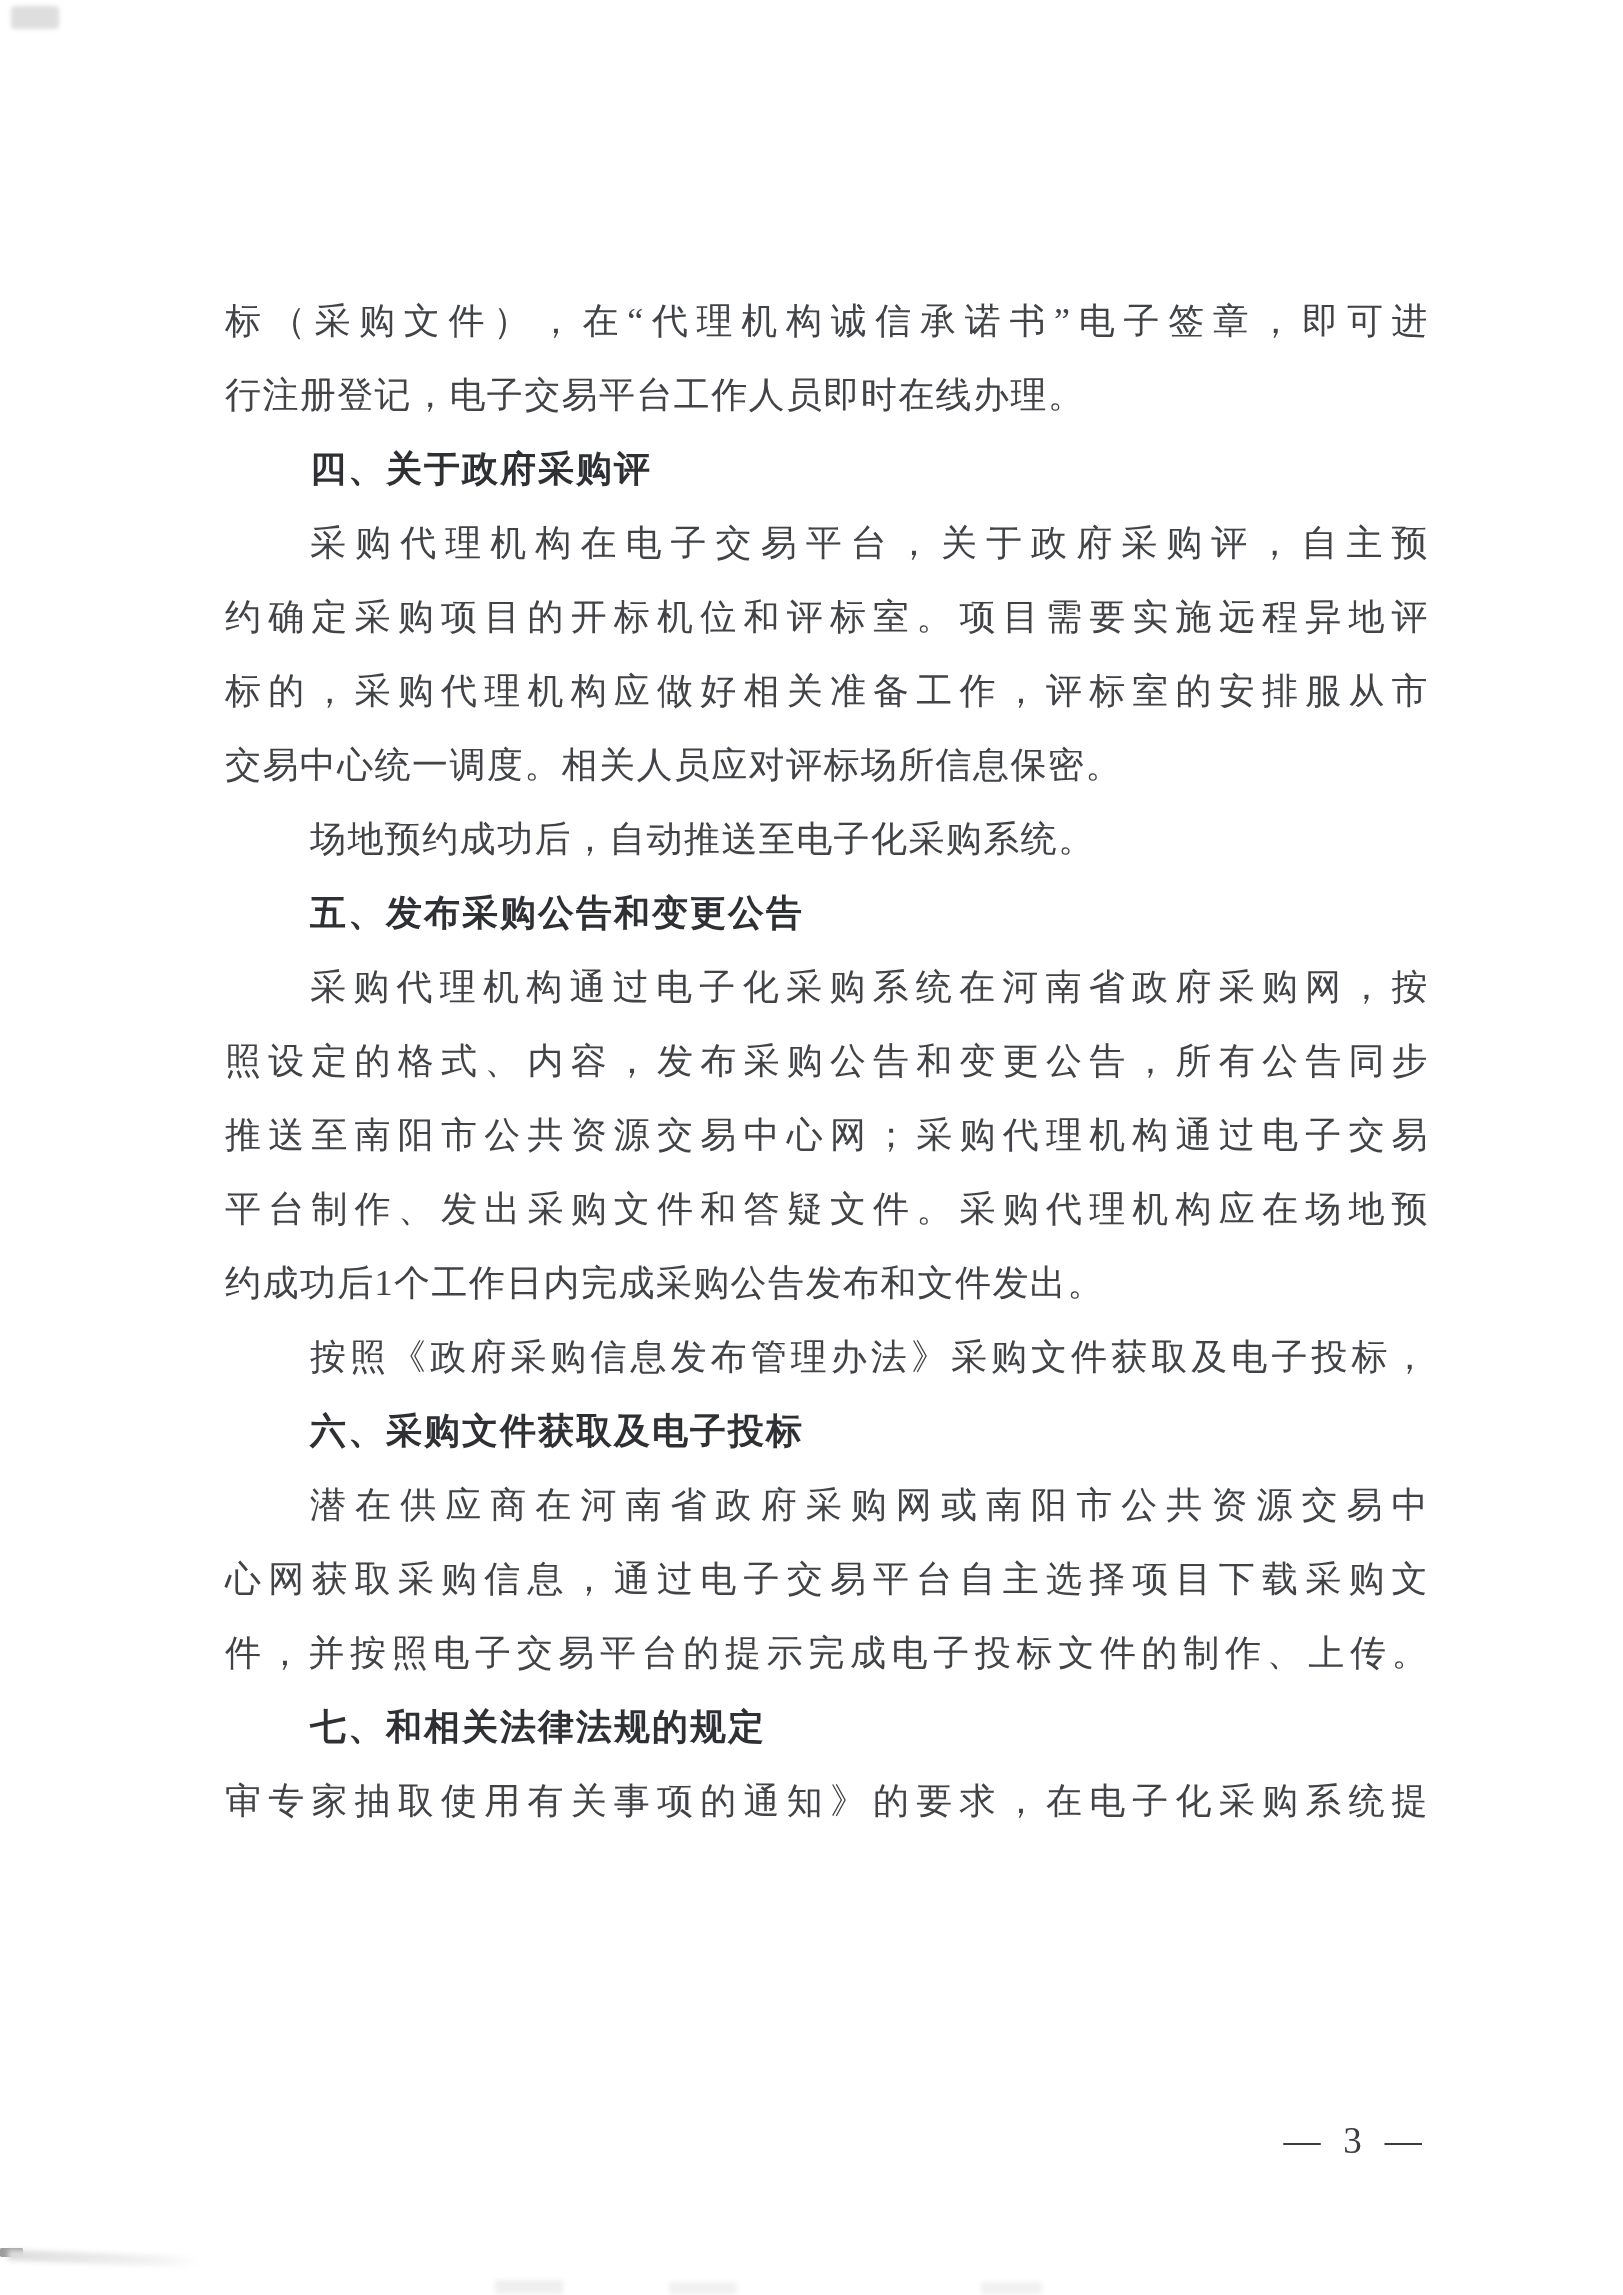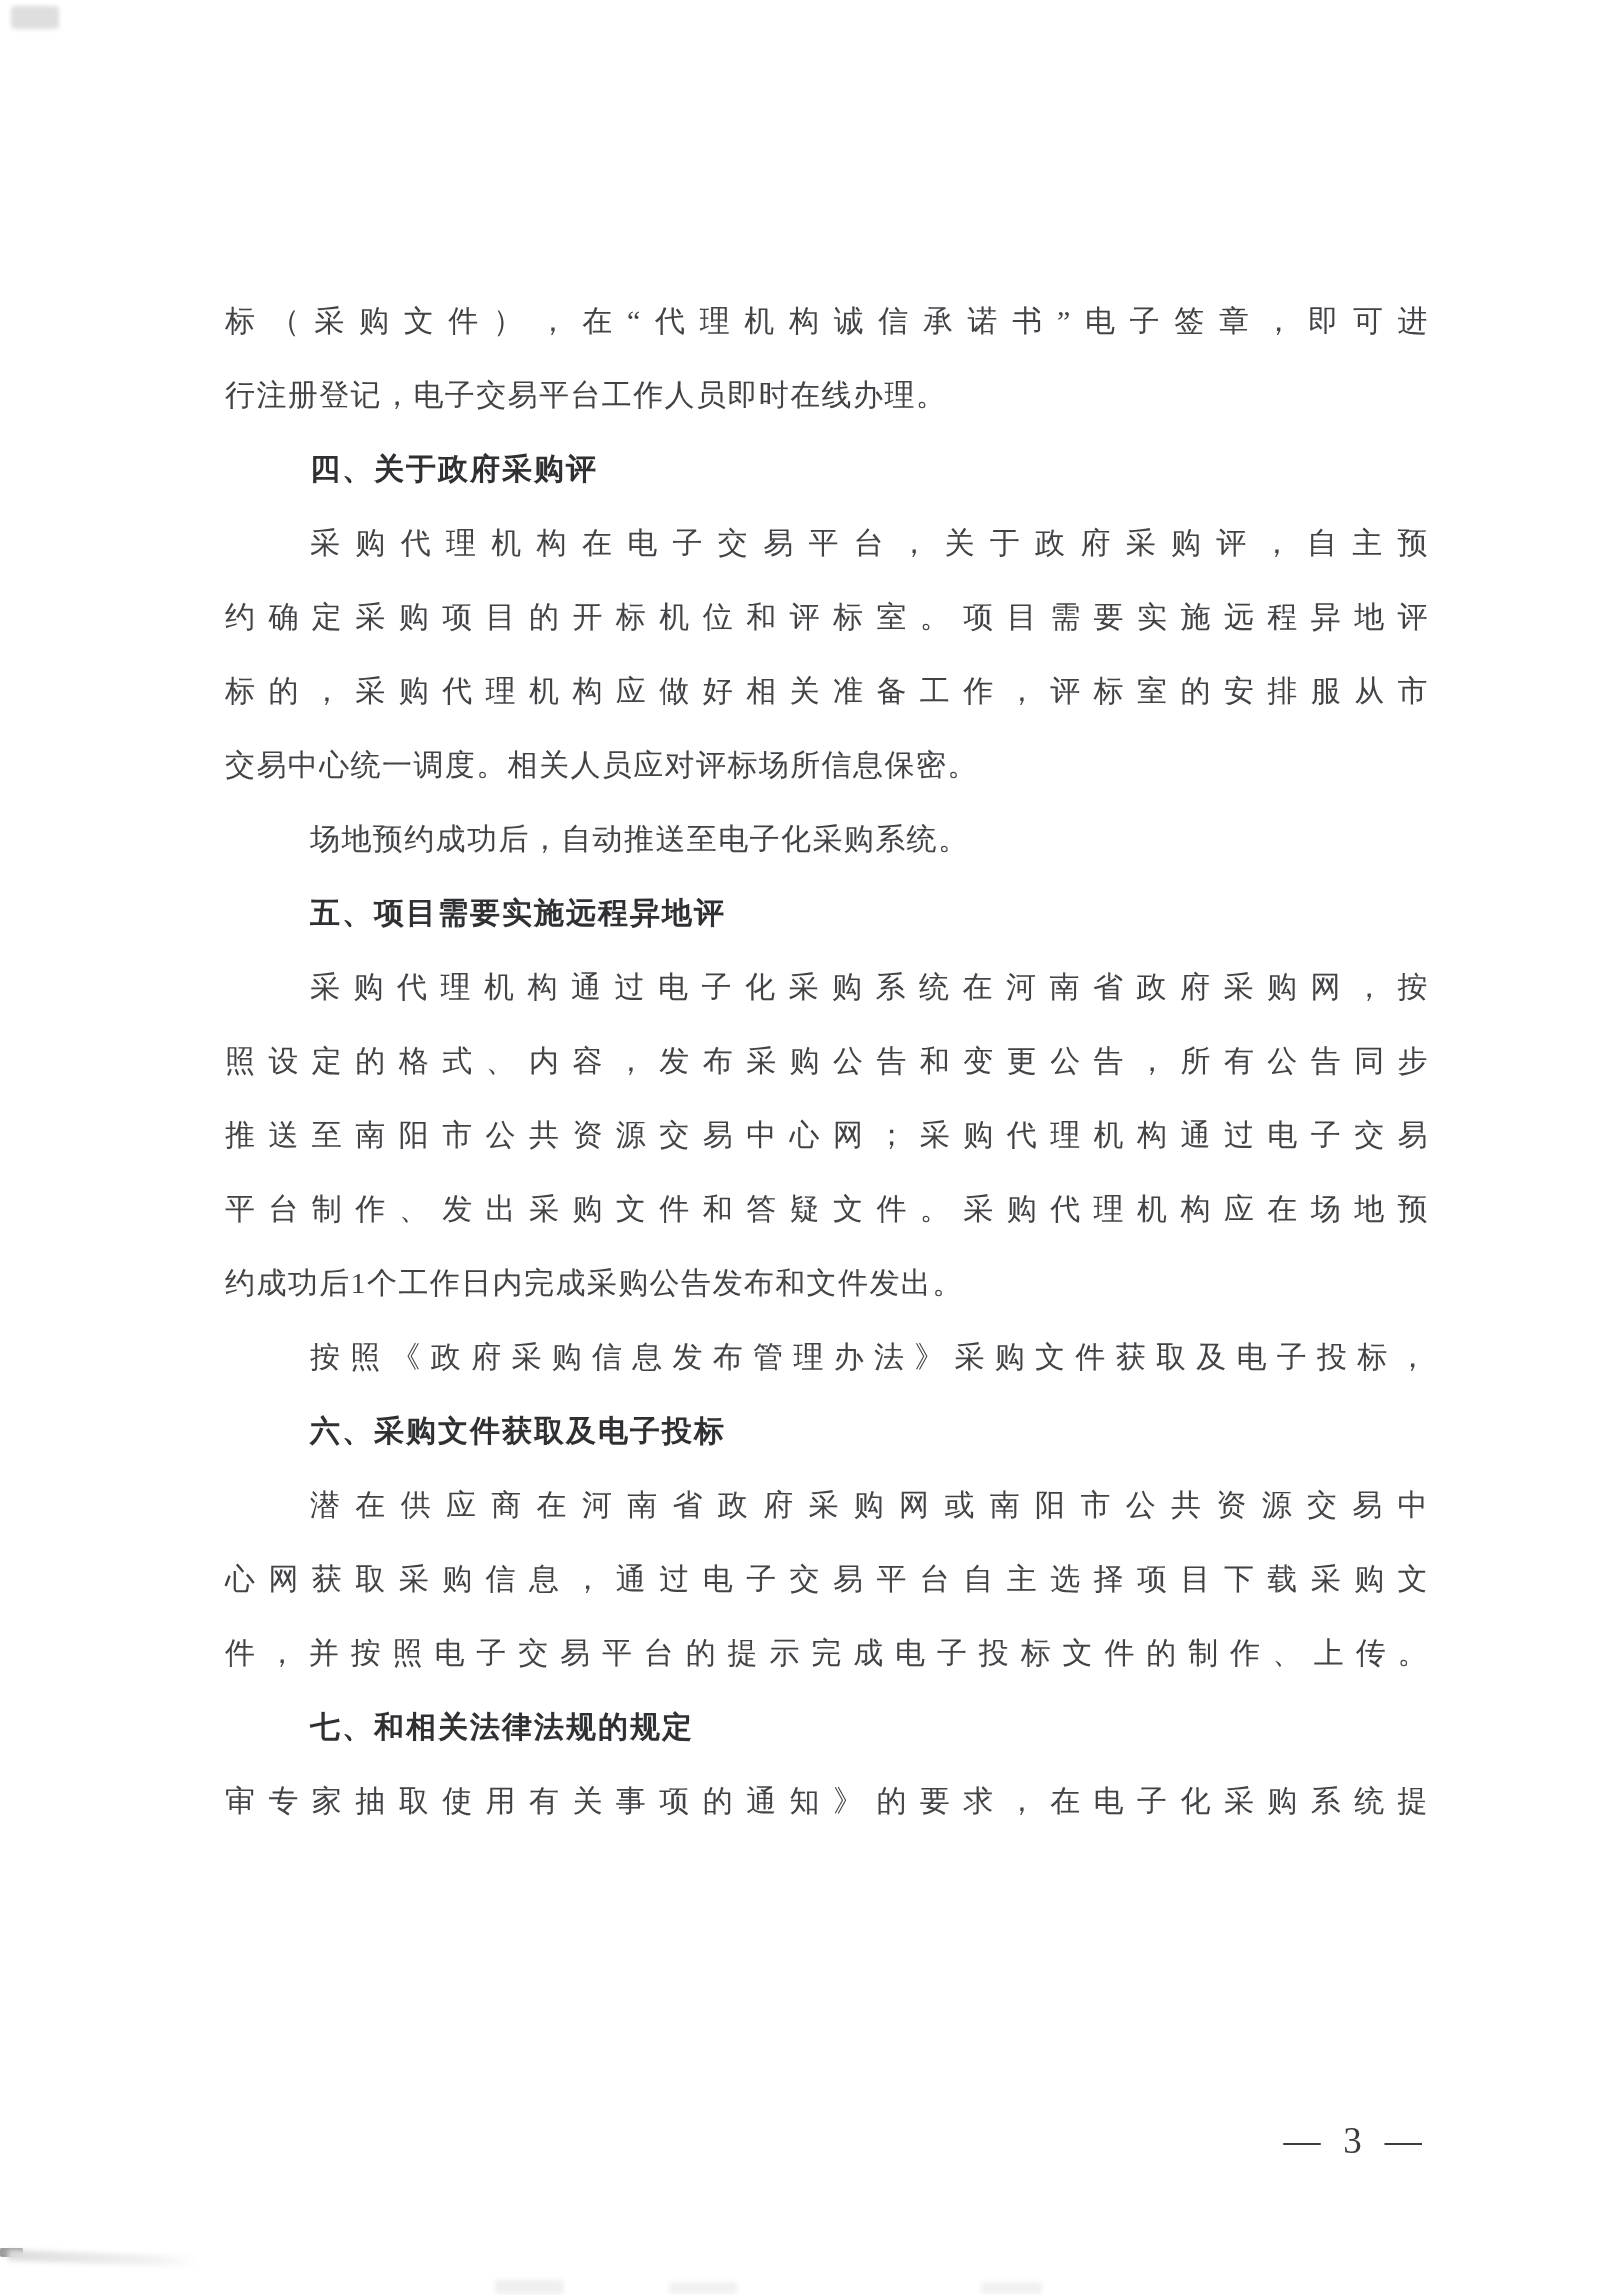--- a/index.html
+++ b/index.html
@@ -17,21 +17,21 @@
   }
   .doc-content {
     position: absolute;
     left: 225px;
     top: 284px;
     width: 1204px;
   }
   .line {
     height: 74px;
     line-height: 74px;
-    font-size: 30px;
+    font-size: 36px;
     letter-spacing: 1.4px;
     color: #414347;
     text-align: justify;
     text-justify: inter-character;
     text-align-last: left;
     white-space: normal;
   }
   .line.fill {
     text-align-last: justify;
   }
@@ -93,21 +93,21 @@
 
   <div class="doc-content" id="doc-lines">
       <div class="line fill">标（采购文件），在“代理机构诚信承诺书”电子签章，即可进</div>
       <div class="line">行注册登记，电子交易平台工作人员即时在线办理。</div>
       <div class="line heading indent">四、关于政府采购评</div>
       <div class="line indent fill">采购代理机构在电子交易平台，关于政府采购评，自主预</div>
       <div class="line fill">约确定采购项目的开标机位和评标室。项目需要实施远程异地评</div>
       <div class="line fill">标的，采购代理机构应做好相关准备工作，评标室的安排服从市</div>
       <div class="line">交易中心统一调度。相关人员应对评标场所信息保密。</div>
       <div class="line indent">场地预约成功后，自动推送至电子化采购系统。</div>
-      <div class="line heading indent">五、项目需要实施远程异地评</div>
+      <div class="line heading indent">五、发布采购公告和变更公告</div>
       <div class="line indent fill">采购代理机构通过电子化采购系统在河南省政府采购网，按</div>
       <div class="line fill">照设定的格式、内容，发布采购公告和变更公告，所有公告同步</div>
       <div class="line fill">推送至南阳市公共资源交易中心网；采购代理机构通过电子交易</div>
       <div class="line fill">平台制作、发出采购文件和答疑文件。采购代理机构应在场地预</div>
       <div class="line">约成功后1个工作日内完成采购公告发布和文件发出。</div>
       <div class="line indent fill">按照《政府采购信息发布管理办法》采购文件获取及电子投标，</div>
       <div class="line heading indent">六、采购文件获取及电子投标</div>
       <div class="line indent fill">潜在供应商在河南省政府采购网或南阳市公共资源交易中</div>
       <div class="line fill">心网获取采购信息，通过电子交易平台自主选择项目下载采购文</div>
       <div class="line fill">件，并按照电子交易平台的提示完成电子投标文件的制作、上传。</div>

